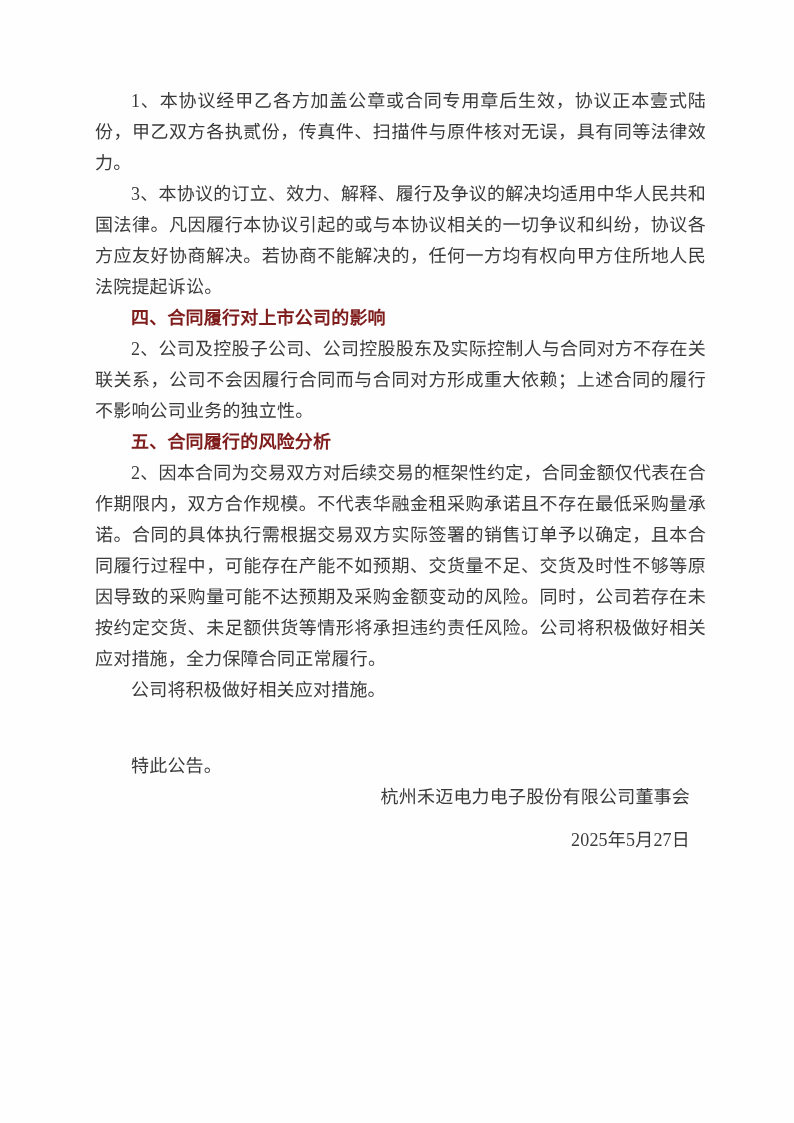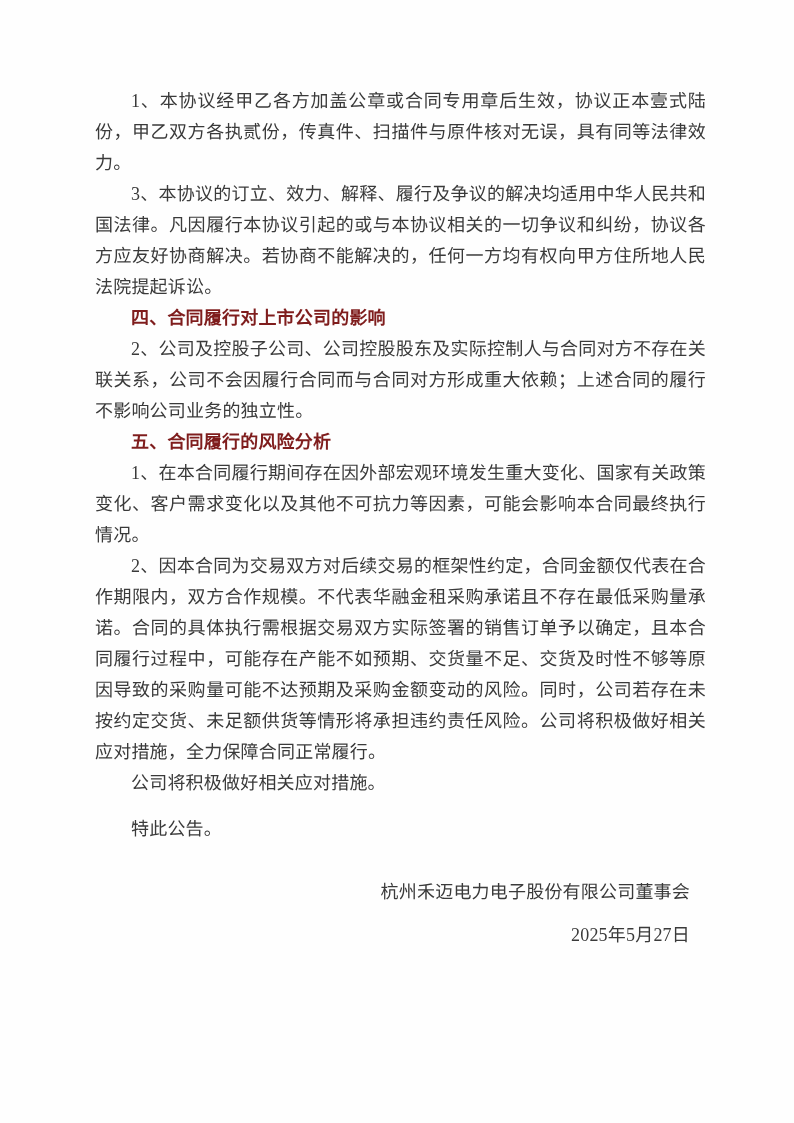--- a/index.html
+++ b/index.html
@@ -32,30 +32,29 @@
     text-justify: inter-ideograph;
     letter-spacing: 0.2px;
     word-break: break-all;
   }
   .heading {
     font-weight: 700;
     color: #7f1d1d;
     text-align: left;
   }
   .closing {
-    margin-top: 15px;
+    margin-top: 45px;
   }
   .sig {
     text-indent: 0;
     text-align: right;
     padding-right: 16px;
     word-break: keep-all;
   }
   .sig-company {
-    margin-top: 32px;
   }
   .sig-date {
     margin-top: 12px;
   }
 </style>
 </head>
 <body>
 
 <div class="page">
   <div class="content">
@@ -64,21 +63,20 @@
 
     <p class="para">3、本协议的订立、效力、解释、履行及争议的解决均适用中华人民共和国法律。凡因履行本协议引起的或与本协议相关的一切争议和纠纷，协议各方应友好协商解决。若协商不能解决的，任何一方均有权向甲方住所地人民法院提起诉讼。</p>
 
     <p class="para heading">四、合同履行对上市公司的影响</p>
 
 
     <p class="para">2、公司及控股子公司、公司控股股东及实际控制人与合同对方不存在关联关系，公司不会因履行合同而与合同对方形成重大依赖；上述合同的履行不影响公司业务的独立性。</p>
 
     <p class="para heading">五、合同履行的风险分析</p>
 
-    <p class="para">1、在本合同履行期间存在因外部宏观环境发生重大变化、国家有关政策变化、客户需求变化以及其他不可抗力等因素，可能会影响本合同最终执行情况。</p>
 
     <p class="para">2、因本合同为交易双方对后续交易的框架性约定，合同金额仅代表在合作期限内，双方合作规模。不代表华融金租采购承诺且不存在最低采购量承诺。合同的具体执行需根据交易双方实际签署的销售订单予以确定，且本合同履行过程中，可能存在产能不如预期、交货量不足、交货及时性不够等原因导致的采购量可能不达预期及采购金额变动的风险。同时，公司若存在未按约定交货、未足额供货等情形将承担违约责任风险。公司将积极做好相关应对措施，全力保障合同正常履行。</p>
 
 
     <p class="para">公司将积极做好相关应对措施。</p>
 
     <p class="para closing">特此公告。</p>
 
     <p class="para sig sig-company">杭州禾迈电力电子股份有限公司董事会</p>
 

